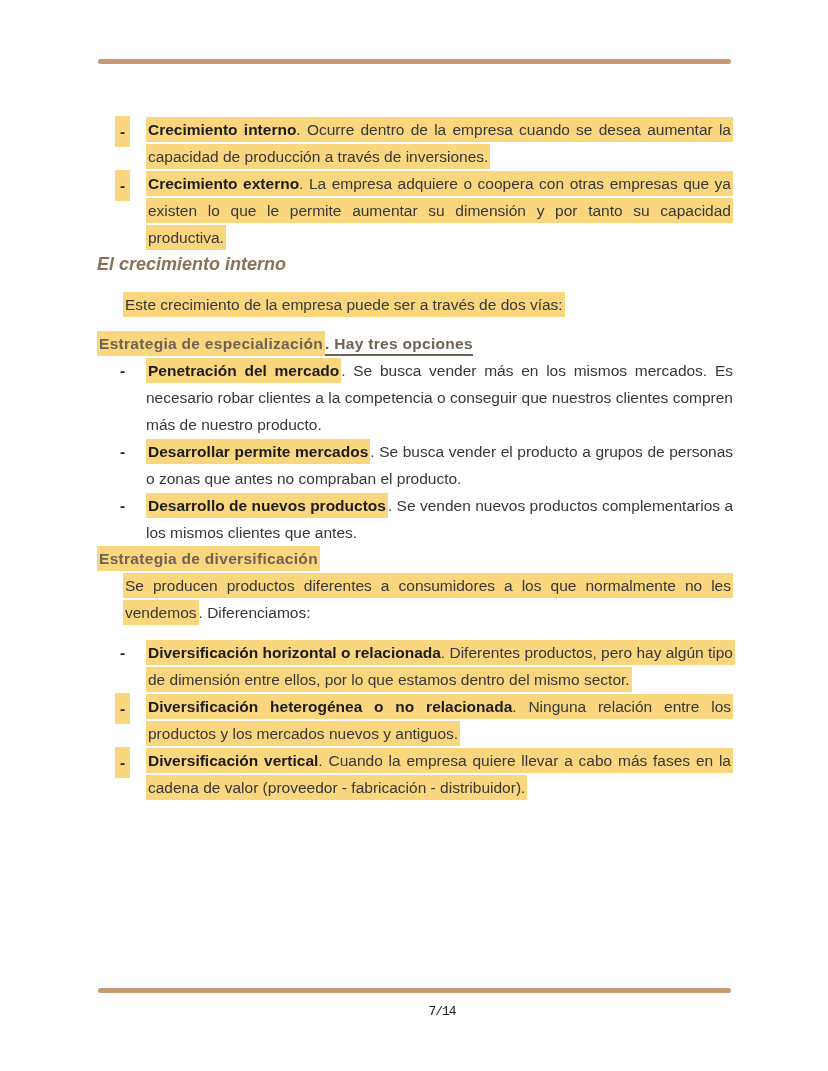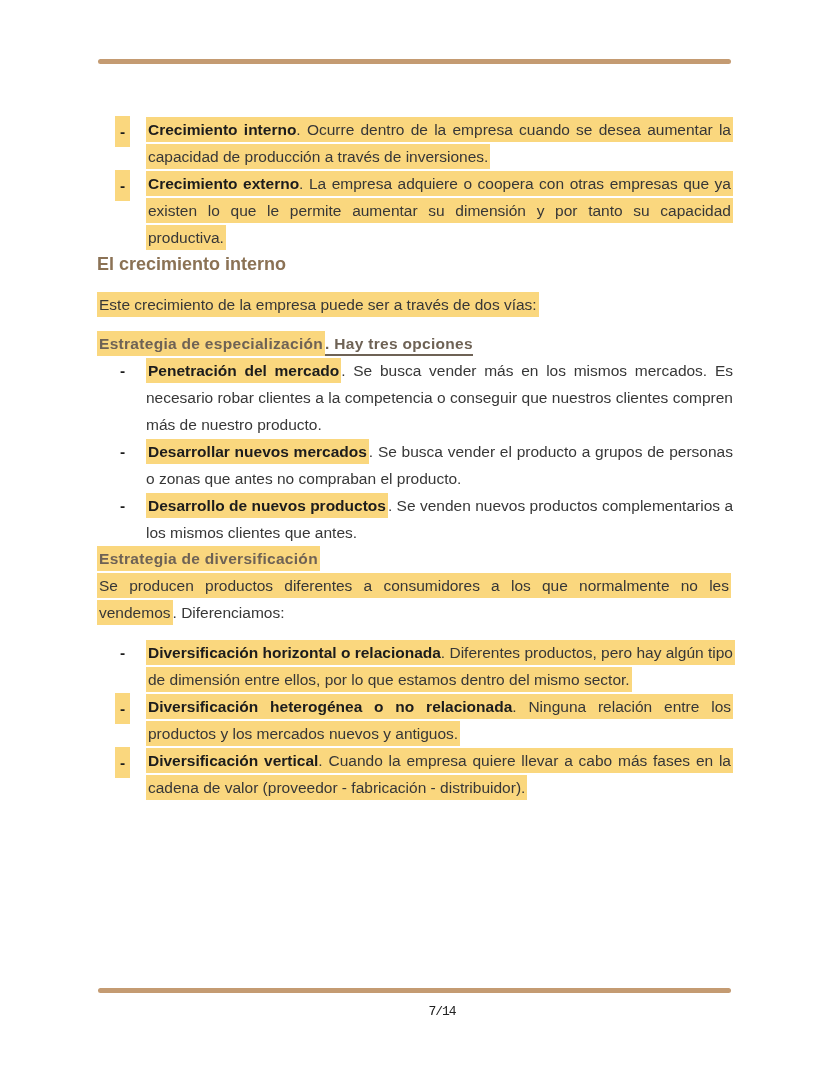--- a/index.html
+++ b/index.html
@@ -49,36 +49,37 @@
     color: #1C1C1C;
   }
   .dash.dash-hl { background: #FAD77E; padding: 2px 5px; margin-left: -5px; }
   .para { margin: 0; text-align: justify; }
   h2.heading {
     margin: 0 0 14px 0;
     font-size: 18px;
     line-height: 26px;
     font-weight: bold;
     color: #8B7255;
+    font-style: italic;
   }
   h3.subheading {
     margin: 0;
     font-size: 15.5px;
     line-height: 26px;
     font-weight: bold;
     color: #6E6255;
     letter-spacing: 0.3px;
   }
   h3.subheading .underline {
     border-bottom: 2px solid #6E6255;
     padding-bottom: 2px;
   }
   .mb16 { margin-bottom: 16px; }
   .mb14 { margin-bottom: 14px; }
-  .mb13 { margin-bottom: 13px; }
+  .mb13 { margin-bottom: 13px; margin-left: 26px; }
   .mb10 { margin-bottom: 10px; }
   .mb8  { margin-bottom: 8px; }
   .page-number {
     position: absolute;
     top: 1004px;
     left: 0;
     width: 100%;
     text-align: center;
     font-family: "Liberation Mono", "DejaVu Sans Mono", monospace;
     font-size: 13px;
@@ -114,21 +115,21 @@
 
     <h3 class="subheading mb14"><span class="underline"><span class="hl">Estrategia de especialización</span><span>. Hay tres opciones</span></span></h3>
 
     <ul class="blist mb8">
       <li>
         <span class="dash">-</span>
         <span class="lead hl">Penetración del mercado</span><span>. Se busca vender más en los mismos mercados. Es necesario robar clientes a la competencia o conseguir que nuestros clientes compren más de nuestro producto.</span>
       </li>
       <li>
         <span class="dash">-</span>
-        <span class="lead hl">Desarrollar nuevos mercados</span><span>. Se busca vender el producto a grupos de personas o zonas que antes no  compraban el producto.</span>
+        <span class="lead hl">Desarrollar permite mercados</span><span>. Se busca vender el producto a grupos de personas o zonas que antes no  compraban el producto.</span>
       </li>
       <li>
         <span class="dash">-</span>
         <span class="lead hl">Desarrollo de nuevos productos</span><span>. Se venden nuevos productos complementarios a los mismos clientes que antes.</span>
       </li>
     </ul>
 
     <h3 class="subheading mb14"><span class="underline"><span class="hl">Estrategia de diversificación</span></span></h3>
 
     <p class="para mb13"><span class="hl">Se producen productos diferentes a consumidores a los que normalmente no les vendemos</span><span>. Diferenciamos:</span></p>

